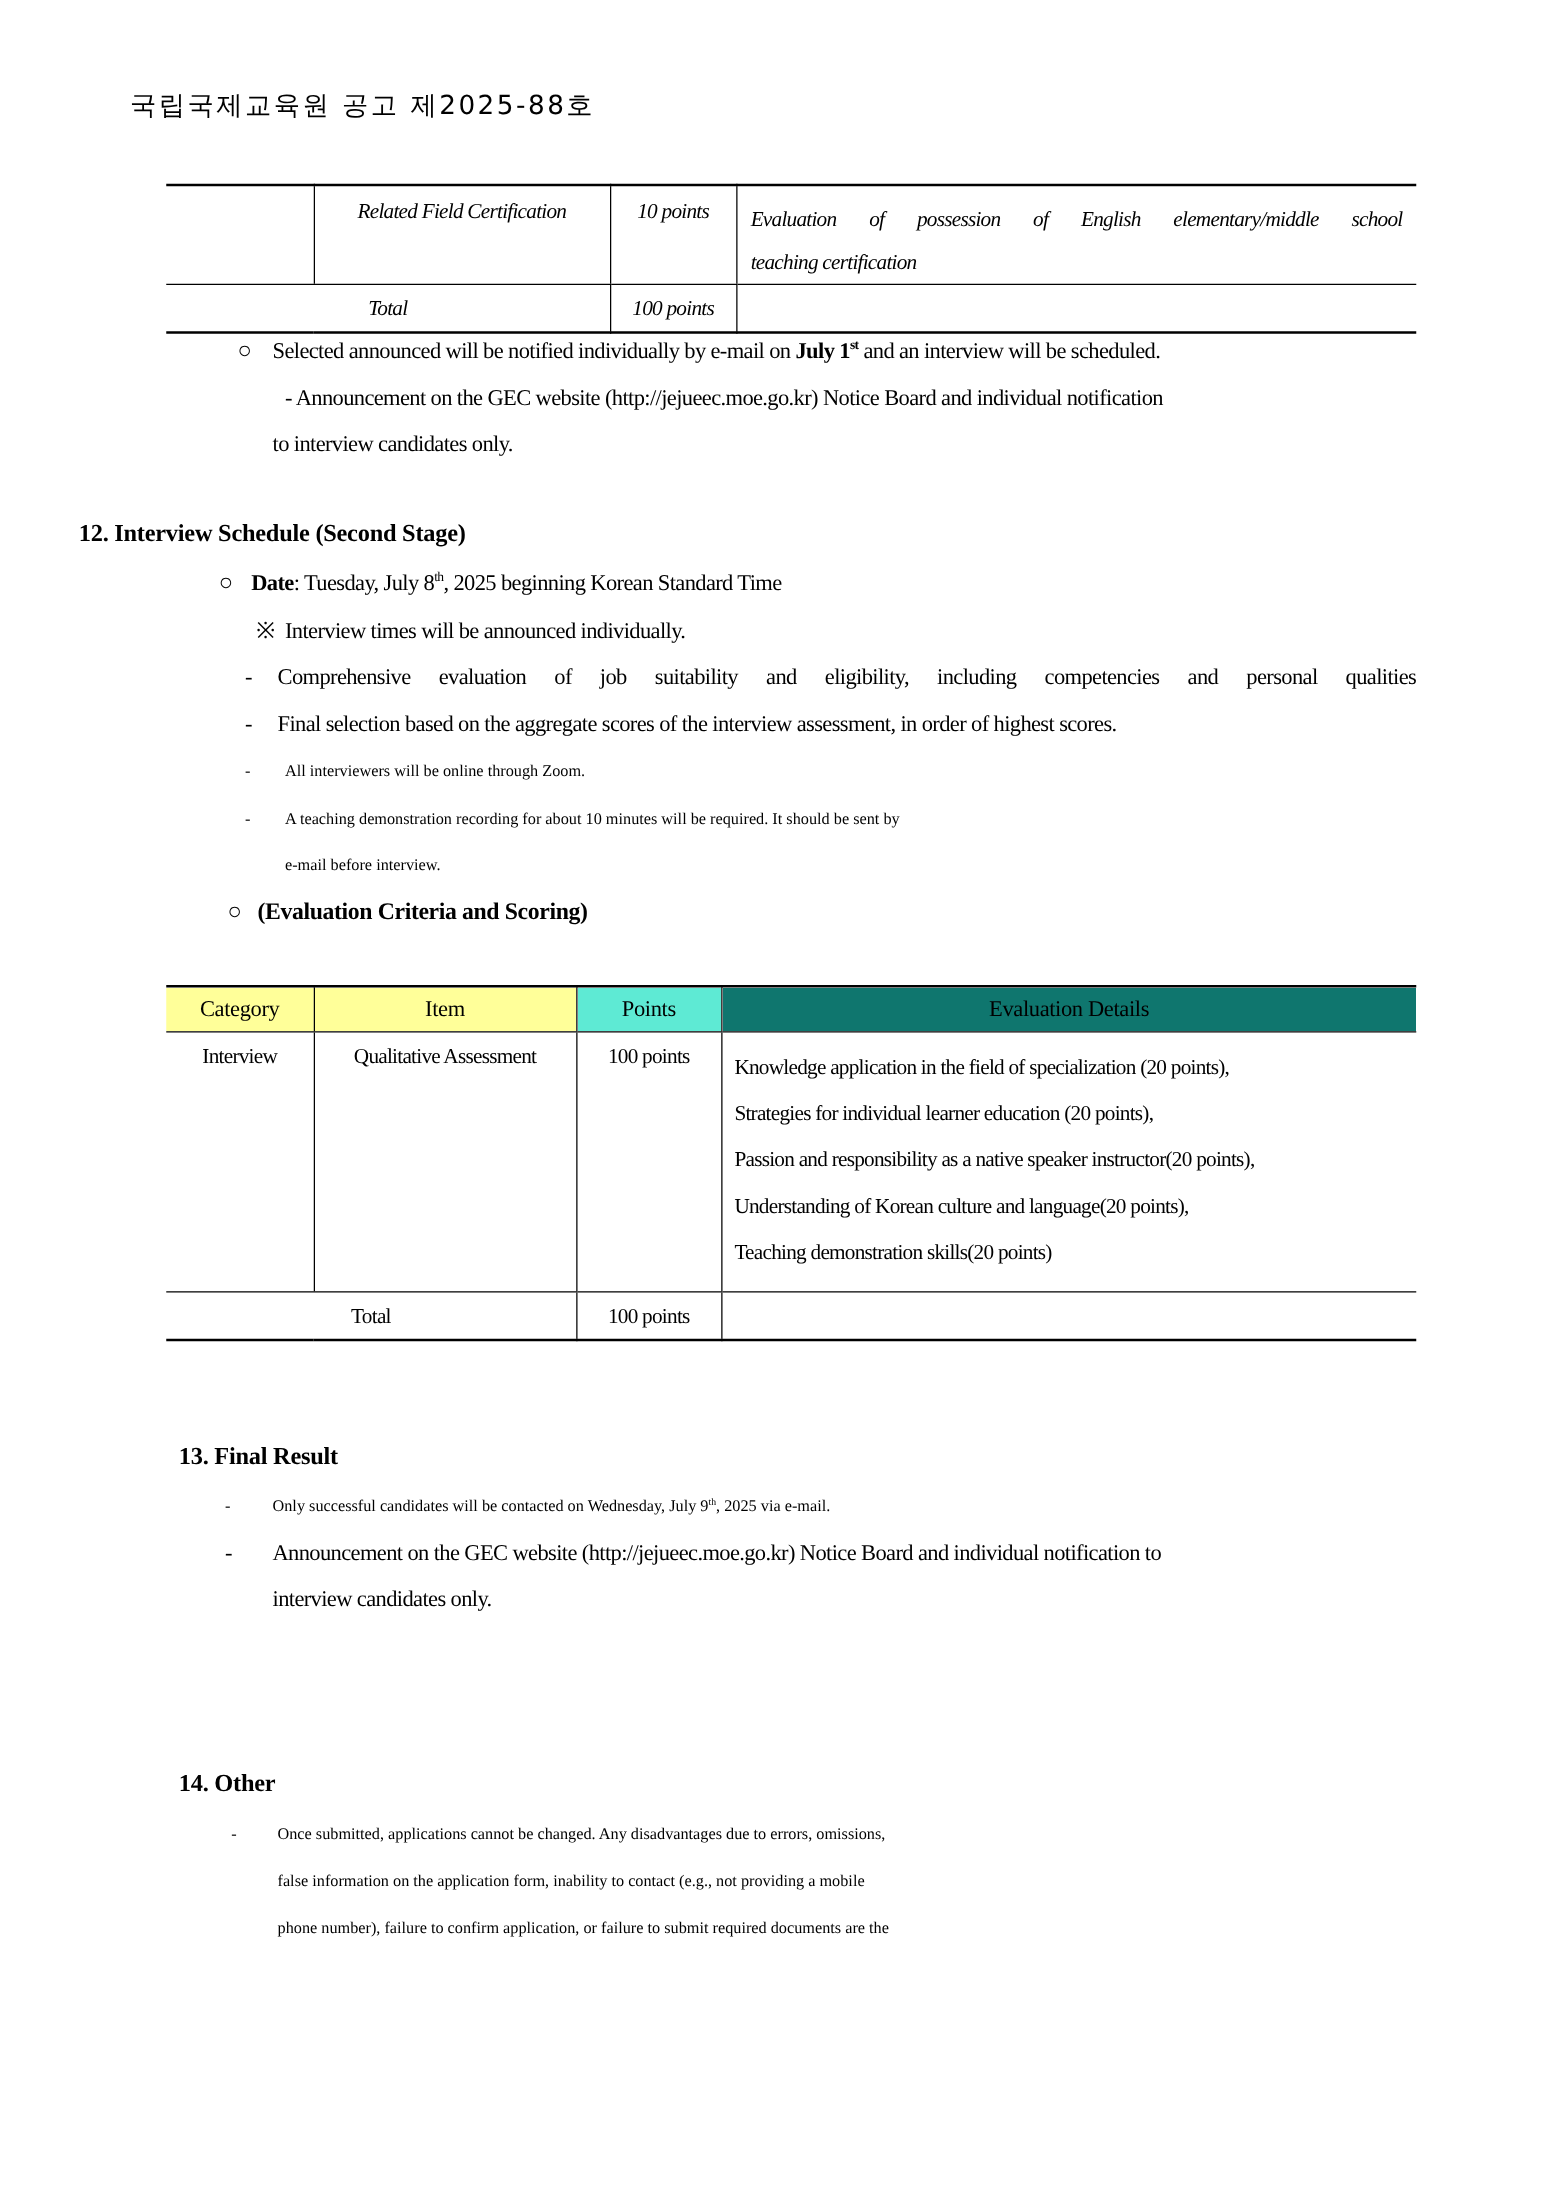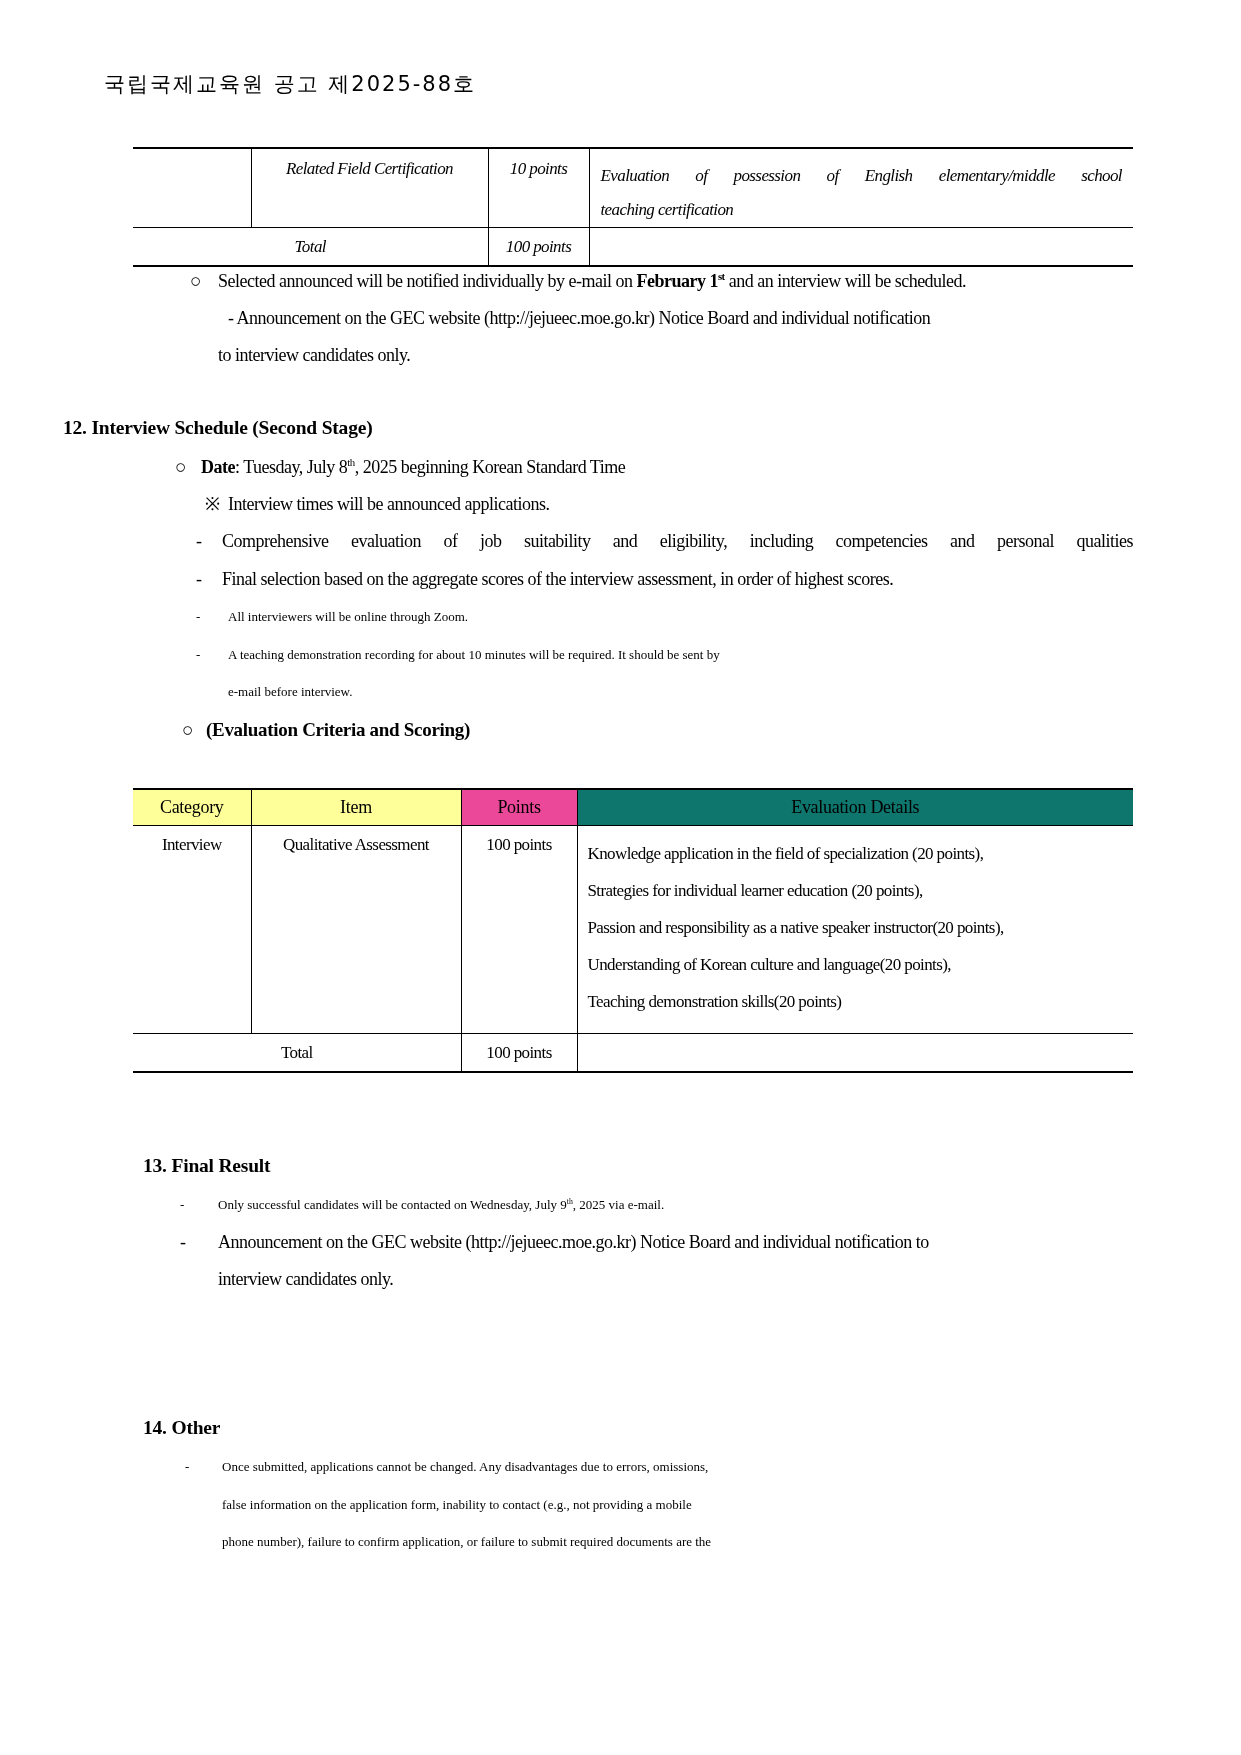--- a/index.html
+++ b/index.html
@@ -95,33 +95,33 @@
     <tr class="total-row">
       <td colspan="2" class="t-center">Total</td>
       <td class="vline t-center">100 points</td>
       <td class="vline"></td>
     </tr>
   </tbody>
     </table>
 
   <div class="block" style="top:262px">
     <div class="ln narrow" style="padding-left:190px">
-      <span class="marker circle-m" style="width:28px">○</span><span>Selected announced will be notified individually by e-mail on </span><b><span>February 1</span><sup>st</sup></b><span> and an interview will be scheduled.</span>
+      <span class="marker circle-m" style="width:28px">○</span><span>Selected announced will be notified individually by e-mail on </span><b><span>July 1</span><sup>st</sup></b><span> and an interview will be scheduled.</span>
     </div>
     <div class="ln narrow" style="padding-left:228px">- Announcement on the GEC website (http://jejueec.moe.go.kr) Notice Board and individual notification</div>
     <div class="ln narrow" style="padding-left:218px">to interview candidates only.</div>
   </div>
 
   <div class="block" style="top:408px">
     <div class="title-ln" style="padding-left:63px">12. Interview Schedule (Second Stage)</div>
     <div class="ln narrow" style="padding-left:175px">
       <span class="marker circle-m" style="width:26px">○</span><b>Date</b><span>: Tuesday, July 8</span><sup>th</sup><span>, 2025 beginning Korean Standard Time</span>
     </div>
     <div class="ln narrow" style="padding-left:205px">
-      <span class="marker" style="width:23px">※</span><span>Interview times will be announced applications.</span>
+      <span class="marker" style="width:23px">※</span><span>Interview times will be announced individually.</span>
     </div>
     <div class="ln narrow just" style="padding-left:196px;padding-right:108px">
       <span class="marker" style="width:26px">-</span><span>Comprehensive evaluation of job suitability and eligibility, including competencies and personal qualities</span>
     </div>
     <div class="ln narrow" style="padding-left:196px">
       <span class="marker" style="width:26px">-</span><span>Final selection based on the aggregate scores of the interview assessment, in order of highest scores.</span>
     </div>
     <div class="ln times" style="padding-left:196px">
       <span class="marker" style="width:32px">-</span><span>All interviewers will be online through Zoom.</span>
     </div>
@@ -138,21 +138,21 @@
     <colgroup>
         <col style="width:118px">
         <col style="width:210px">
         <col style="width:116px">
         <col style="width:556px">
       </colgroup>
     <tbody>
         <tr class="head hline">
       <th style="background: rgb(255, 255, 153);">Category</th>
       <th class="vline" style="background: rgb(255, 255, 153);">Item</th>
-      <th class="vline" style="background: #ec4899;">Points</th>
+      <th class="vline" style="background: #5eead4;">Points</th>
       <th class="vline" style="background: #0f766e;">Evaluation Details</th>
     </tr>
     <tr class="body hline">
       <td class="t-center">Interview</td>
       <td class="vline t-center">Qualitative Assessment</td>
       <td class="vline t-center">100 points</td>
       <td class="vline details-cell">
         <div class="dline">Knowledge application in the field of specialization (20 points),</div>
         <div class="dline">Strategies for individual learner education (20 points),</div>
         <div class="dline">Passion and responsibility as a native speaker instructor(20 points),</div>

